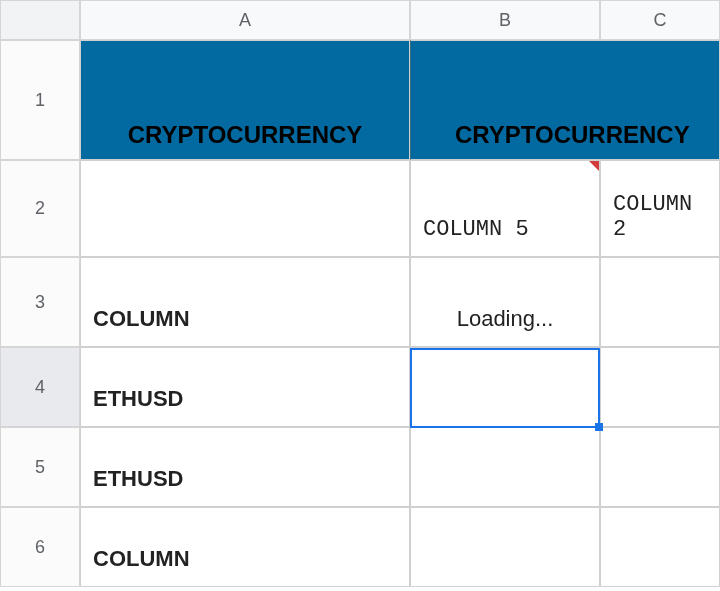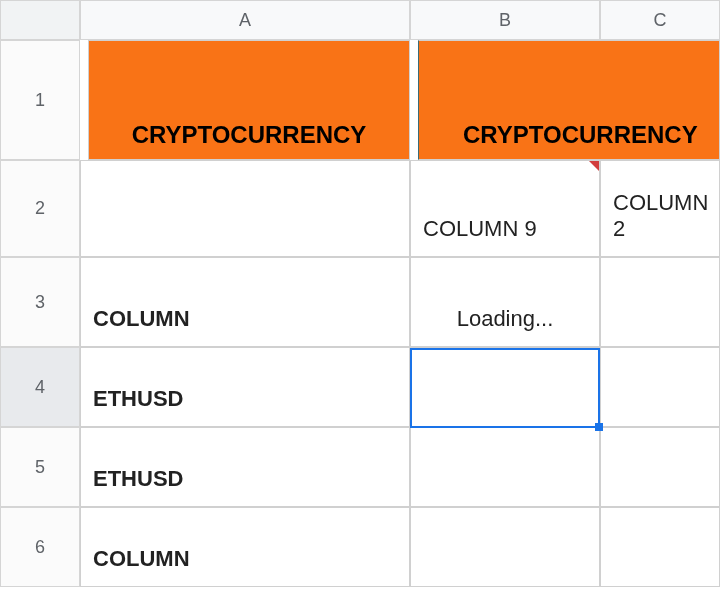--- a/index.html
+++ b/index.html
@@ -42,35 +42,34 @@
   .cell {
     border: 1px solid #d0d0d0;
     display: flex;
     align-items: flex-end;
     padding: 8px 12px 14px 12px;
     background: #fff;
     position: relative;
     overflow: hidden;
   }
   .cell.teal {
-    background: #f97316;
+    background: #0369a1;
     color: #000;
     font-weight: 700;
     font-size: 24px;
     align-items: flex-end;
     justify-content: center;
     padding-bottom: 10px;
     white-space: nowrap;
-    margin-left: 8px;
   }
   .cell.teal.left { justify-content: center; }
   .cell.teal.right { justify-content: flex-start; padding-left: 44px; }
   .cell.bold { font-weight: 700; font-size: 22px; }
   .cell.center { justify-content: center; }
-  .cell.bottomleft { align-items: flex-end; justify-content: flex-start; }
+  .cell.bottomleft { align-items: flex-end; justify-content: flex-start; font-family: Liberation Mono, monospace; }
   .note-marker {
     position: absolute;
     top: 0;
     right: 0;
     width: 0; height: 0;
     border-left: 10px solid transparent;
     border-top: 10px solid #d23c3c;
   }
   .sel-overlay {
     position: absolute;
@@ -99,21 +98,21 @@
     <div class="hdr">B</div>
     <div class="hdr">C</div>
 
     <div class="rowhdr">1</div>
     <div class="cell teal left">CRYPTOCURRENCY</div>
     <div class="cell teal right" style="grid-column: span 2; border-left:1px solid #3a6c77;">CRYPTOCURRENCY</div>
 
     <div class="rowhdr">2</div>
     <div class="cell"></div>
     <div class="cell bottomleft">
-      <span style="font-size:22px;">COLUMN 9</span>
+      <span style="font-size:22px;">COLUMN 5</span>
       <span class="note-marker"></span>
     </div>
     <div class="cell bottomleft">
       <span style="font-size:22px;">COLUMN 2</span>
     </div>
 
     <div class="rowhdr">3</div>
     <div class="cell bold">COLUMN</div>
     <div class="cell center">
       <span style="font-size:22px;">Loading...</span>

